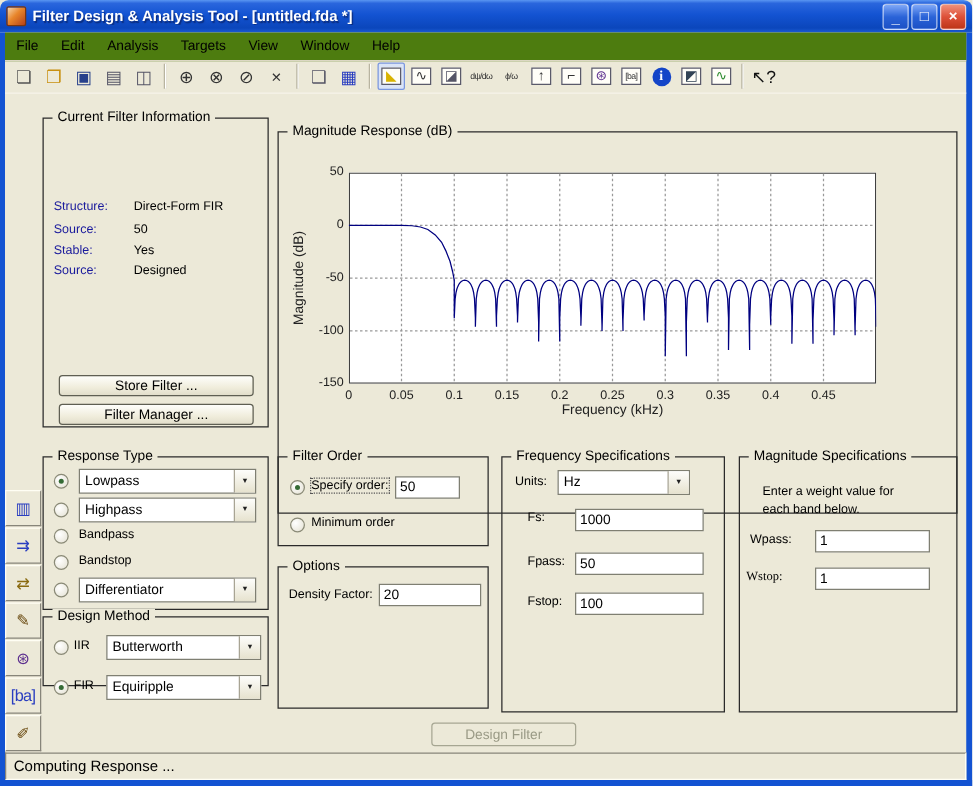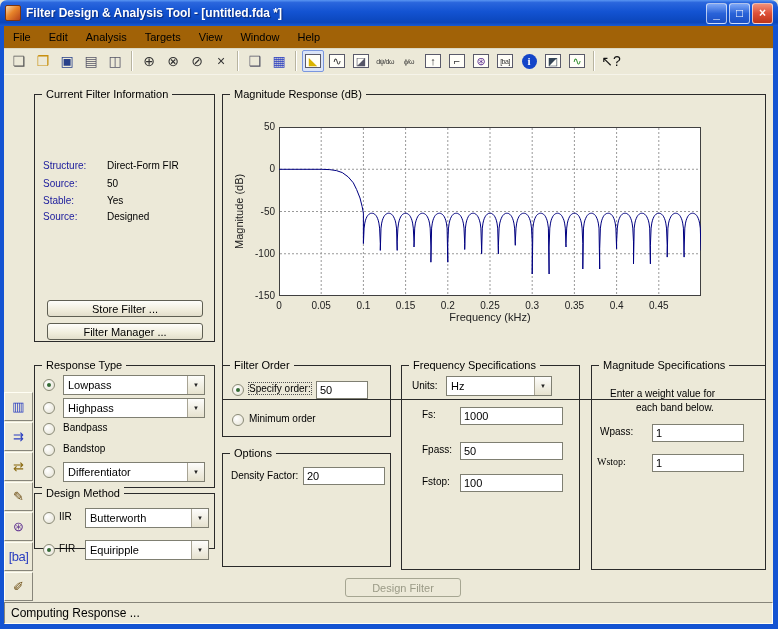--- a/index.html
+++ b/index.html
@@ -16,21 +16,21 @@
     text-shadow:1px 1px 1px #0a2a7a;white-space:nowrap;overflow:hidden;}
   .winbtn{width:21px;height:21px;margin-left:2px;border-radius:3px;border:1px solid rgba(255,255,255,.65);
     display:flex;align-items:center;justify-content:center;color:#fff;font-size:12px;font-weight:bold;
     background:linear-gradient(180deg,#7fa8f7 0%,#2a63d8 50%,#1c50c5 100%);box-sizing:border-box;line-height:1;}
   .winbtn.close{background:linear-gradient(180deg,#f0907a 0%,#dd5038 50%,#bd3518 100%);}
   .wb-min{align-items:flex-end;padding-bottom:3px;}
   .border-l{position:absolute;left:0;top:26px;width:4px;height:603px;background:#1353d2;}
   .border-r{position:absolute;left:773px;top:26px;width:5px;height:603px;background:#1353d2;}
   .border-b{position:absolute;left:0;top:624px;width:778px;height:5px;background:#1353d2;}
   
-  .menubar{position:absolute;left:4px;top:26px;width:769px;height:22px;background:#a16207;
+  .menubar{position:absolute;left:4px;top:26px;width:769px;height:22px;background:#4d7c0f;
     display:flex;align-items:center;border-bottom:1px solid #dcd8c4;}
   .menu-item{padding:3px 9px;cursor:default;}
   .toolbar{position:absolute;left:4px;top:48px;width:769px;height:27px;display:flex;align-items:center;
     padding-left:3px;box-sizing:border-box;border-bottom:1px solid #f6f4ea;}
   .tbtn{width:22px;height:22px;display:flex;align-items:center;justify-content:center;margin:0 1px;
     border:1px solid transparent;box-sizing:border-box;}
   .tbtn.sel{border:1px solid #7a96df;background:#dbe4f7;border-radius:2px;}
   .glyph{font-size:14px;line-height:1;}
   .glyph.small{font-size:7px;letter-spacing:-0.5px;}
   .glyph.boxed{border:1px solid #5a5a6a;background:#fffef8;width:16px;height:14px;
@@ -211,21 +211,21 @@
   <span class="lbl blue" style="left: 8px; top: 65px;">Structure:</span>
       <span class="lbl" style="left: 72px; top: 65px;">Direct-Form FIR</span>
       <span class="lbl blue" style="left: 8px; top: 83px;">Source:</span>
       <span class="lbl" style="left: 72px; top: 83px;">50</span>
       <span class="lbl blue" style="left: 8px; top: 100px;">Stable:</span>
       <span class="lbl" style="left: 72px; top: 100px;">Yes</span>
       <span class="lbl blue" style="left: 8px; top: 116px;">Source:</span>
       <span class="lbl" style="left: 72px; top: 116px;">Designed</span>
     </div>
 
-  <div class="grp" id="mr-box" style="left:222px;top:94px;width:544px;height:306px;">
+  <div class="grp" id="mr-box" style="left:222px;top:105px;width:544px;height:306px;">
     <span class="gt">Magnitude Response (dB)</span>
     <div class="plotwrap">
       <svg id="plot-svg" width="422" height="169">
           <rect x="0.5" y="0.5" width="421" height="168" fill="#ffffff" stroke="#404040"></rect>
           <line x1="42.2" y1="1" x2="42.2" y2="168" stroke="#999" stroke-dasharray="2,2" stroke-width="1"></line>
           <line x1="84.4" y1="1" x2="84.4" y2="168" stroke="#999" stroke-dasharray="2,2" stroke-width="1"></line>
           <line x1="126.6" y1="1" x2="126.6" y2="168" stroke="#999" stroke-dasharray="2,2" stroke-width="1"></line>
           <line x1="168.8" y1="1" x2="168.8" y2="168" stroke="#999" stroke-dasharray="2,2" stroke-width="1"></line>
           <line x1="211" y1="1" x2="211" y2="168" stroke="#999" stroke-dasharray="2,2" stroke-width="1"></line>
           <line x1="253.2" y1="1" x2="253.2" y2="168" stroke="#999" stroke-dasharray="2,2" stroke-width="1"></line>
@@ -322,21 +322,21 @@
       <input class="txt" value="1000" style="left: 58px; top: 41px; width: 103px;">
       <span class="lbl" style="left: 20px; top: 78px;">Fpass:</span>
       <input class="txt" value="50" style="left: 58px; top: 76px; width: 103px;">
       <span class="lbl" style="left: 20px; top: 110px;">Fstop:</span>
       <input class="txt" value="100" style="left: 58px; top: 108px; width: 103px;">
     </div>
 
   <div class="grp" id="ms-box" style="left:591px;top:365px;width:175px;height:205px;">
     <span class="gt">Magnitude Specifications</span>
     <span class="lbl" style="left:18px;top:22px;">Enter a weight value for</span>
-    <span class="lbl" style="left:18px;top:36px;margin-left:26px;">each band below.</span>
+    <span class="lbl" style="left:18px;top:36px;">each band below.</span>
   <span class="lbl" style="left: 8px; top: 60px;">Wpass:</span>
       <input class="txt" value="1" style="left: 60px; top: 58px; width: 92px;">
       <span class="lbl" style="left: 5px; top: 90px; font-family: Liberation Serif, serif;">Wstop:</span>
       <input class="txt" value="1" style="left: 60px; top: 88px; width: 92px;">
     </div>
 
   <div class="btn disabled" style="left:345px;top:578px;width:116px;height:19px;">Design Filter</div>
 
   <div class="statusbar">
     <span>Computing Response ...</span>

